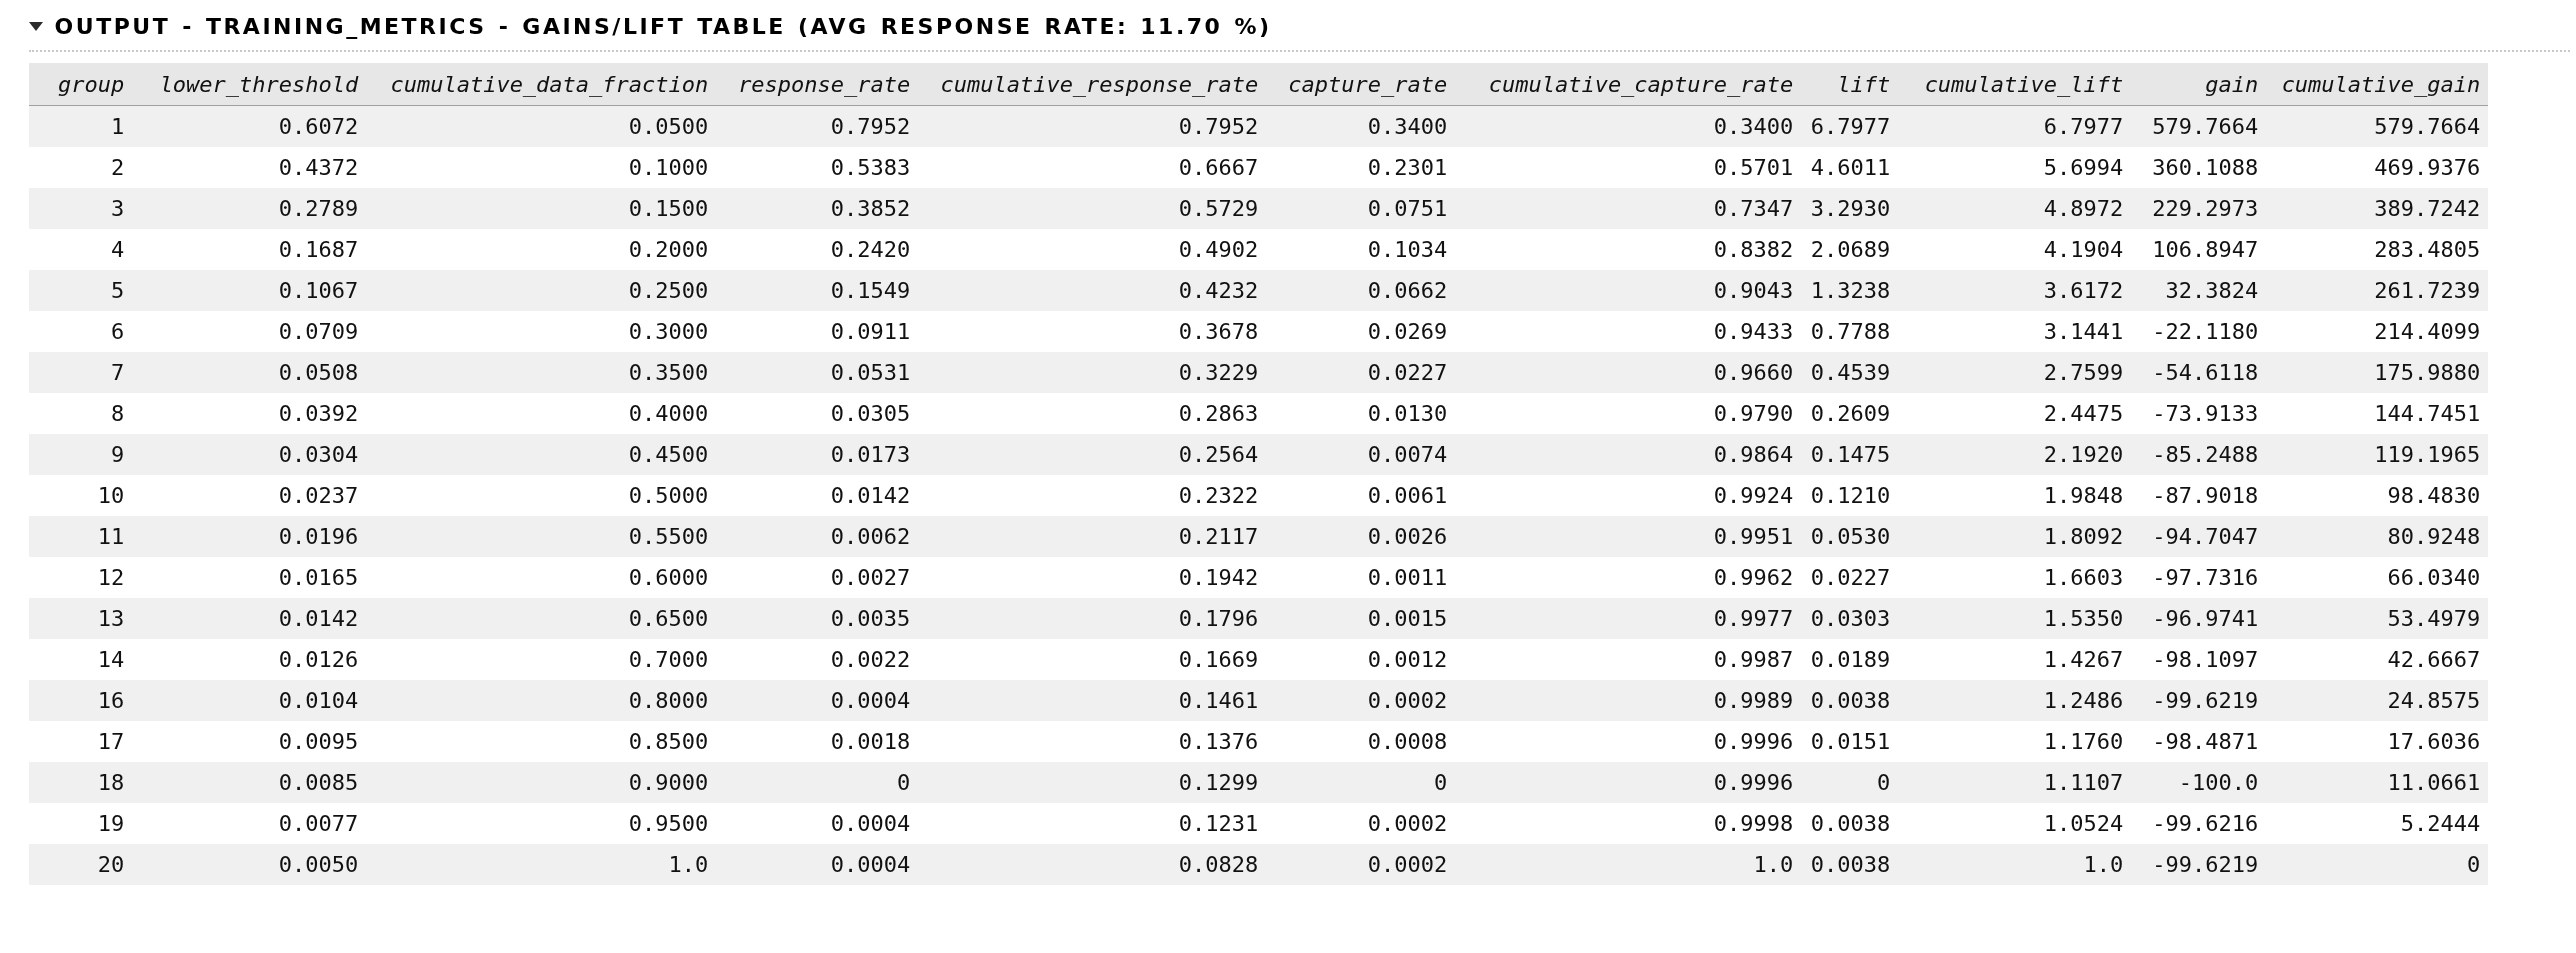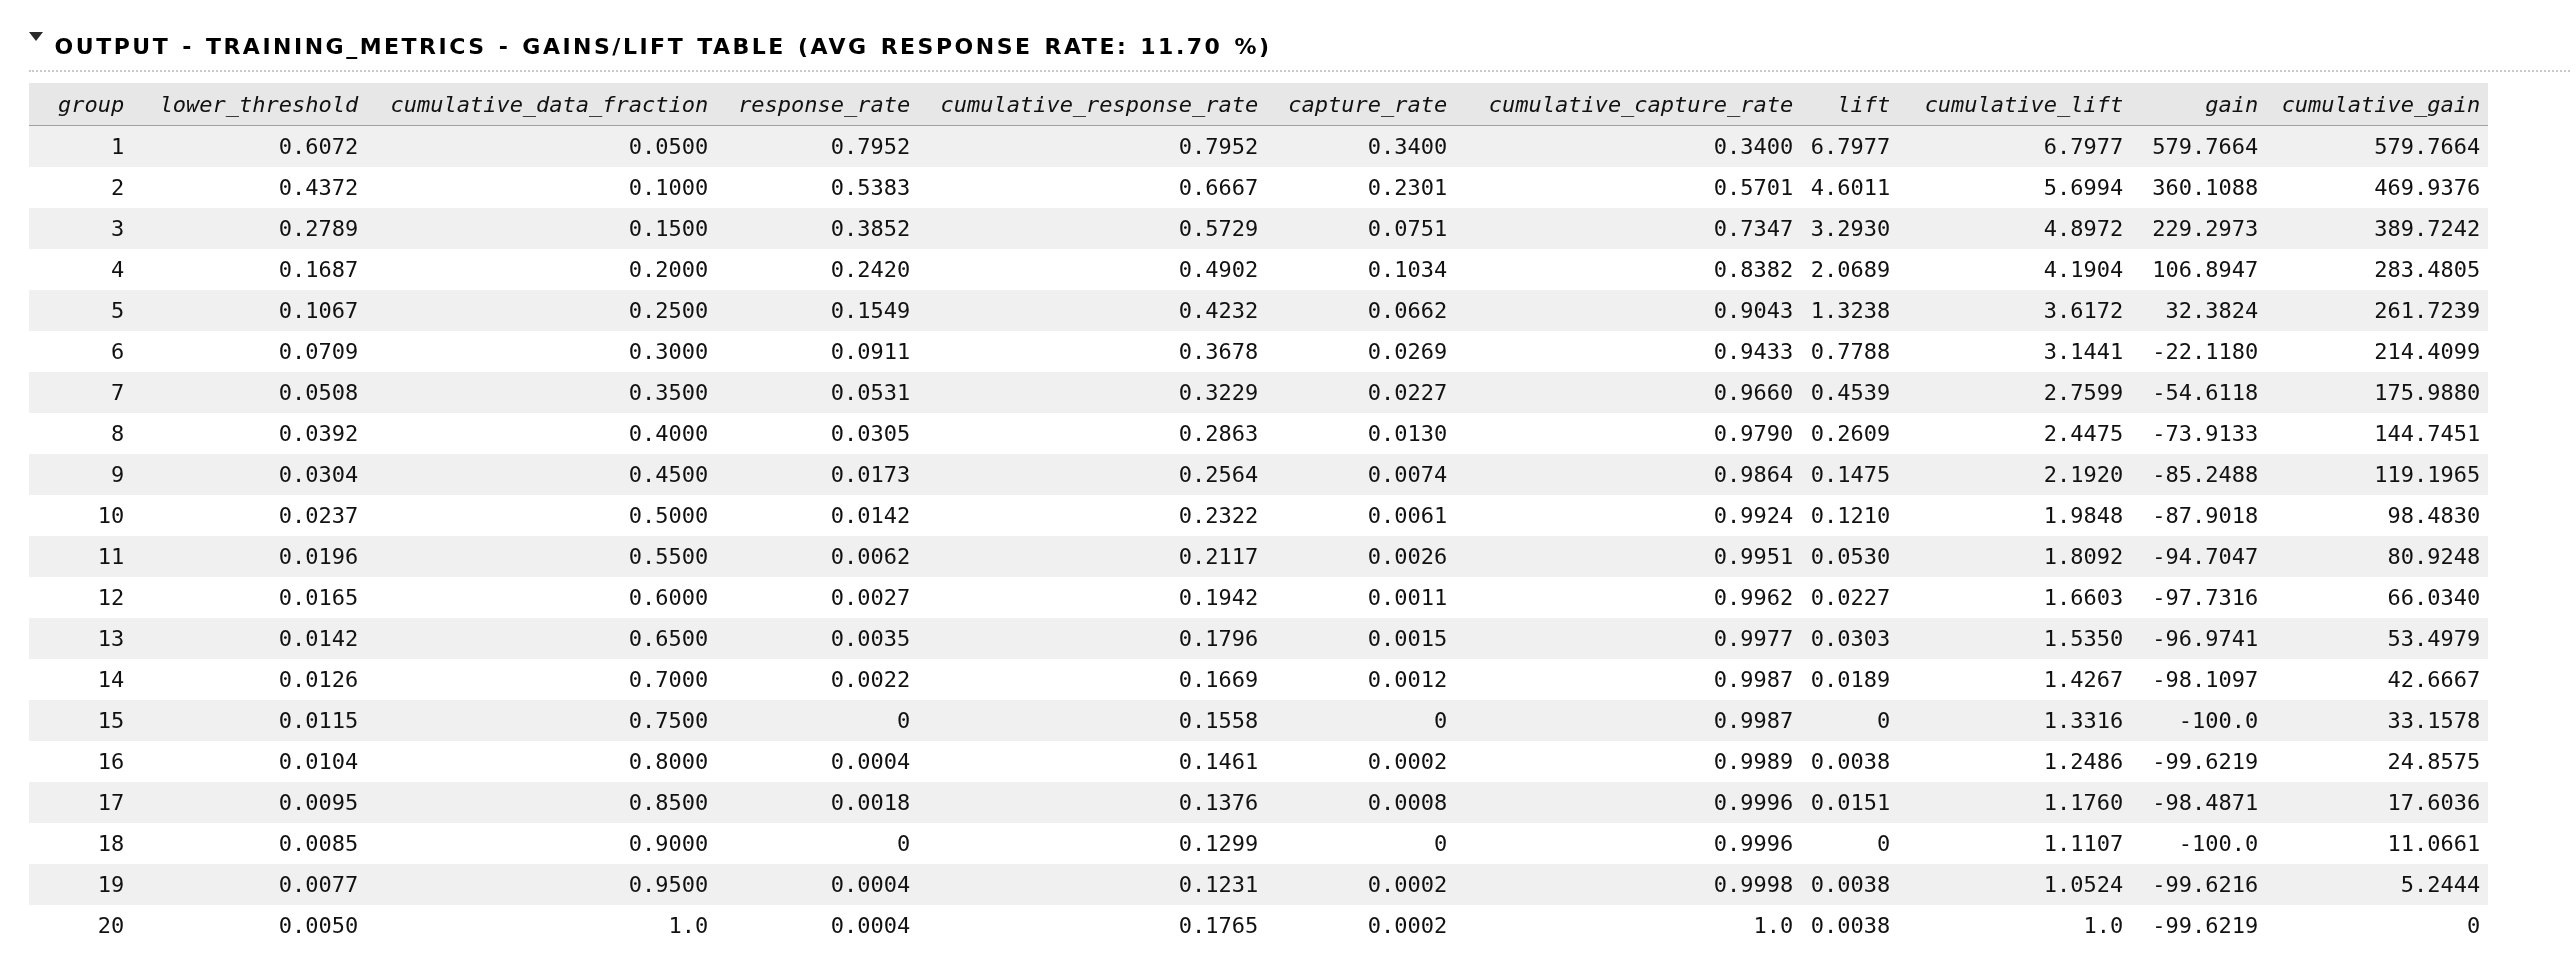--- a/index.html
+++ b/index.html
@@ -32,21 +32,20 @@
     flex: 0 0 auto;
   }
   .section-title {
     font-size: 22px;
     font-weight: 700;
     color: #000000;
     letter-spacing: 2.5px;
     word-spacing: 1.9px;
     text-transform: uppercase;
     white-space: nowrap;
-    margin-top: 20px;
   }
   table.gains-table {
     margin-top: 11px;
     border-collapse: collapse;
     table-layout: fixed;
     width: 2459px;
     font-family: "DejaVu Sans Mono", "Liberation Mono", monospace;
     font-size: 22px;
     color: #111111;
   }
@@ -288,33 +287,20 @@
           <td>0.0022</td>
           <td>0.1669</td>
           <td>0.0012</td>
           <td>0.9987</td>
           <td>0.0189</td>
           <td>1.4267</td>
           <td>-98.1097</td>
           <td>42.6667</td>
         </tr>
         <tr>
-          <td>15</td>
-          <td>0.0115</td>
-          <td>0.7500</td>
-          <td>0</td>
-          <td>0.1558</td>
-          <td>0</td>
-          <td>0.9987</td>
-          <td>0</td>
-          <td>1.3316</td>
-          <td>-100.0</td>
-          <td>33.1578</td>
-        </tr>
-        <tr>
           <td>16</td>
           <td>0.0104</td>
           <td>0.8000</td>
           <td>0.0004</td>
           <td>0.1461</td>
           <td>0.0002</td>
           <td>0.9989</td>
           <td>0.0038</td>
           <td>1.2486</td>
           <td>-99.6219</td>
@@ -357,21 +343,21 @@
           <td>0.0038</td>
           <td>1.0524</td>
           <td>-99.6216</td>
           <td>5.2444</td>
         </tr>
         <tr>
           <td>20</td>
           <td>0.0050</td>
           <td>1.0</td>
           <td>0.0004</td>
-          <td>0.1765</td>
+          <td>0.0828</td>
           <td>0.0002</td>
           <td>1.0</td>
           <td>0.0038</td>
           <td>1.0</td>
           <td>-99.6219</td>
           <td>0</td>
         </tr>
       </tbody>
   </table>
 

